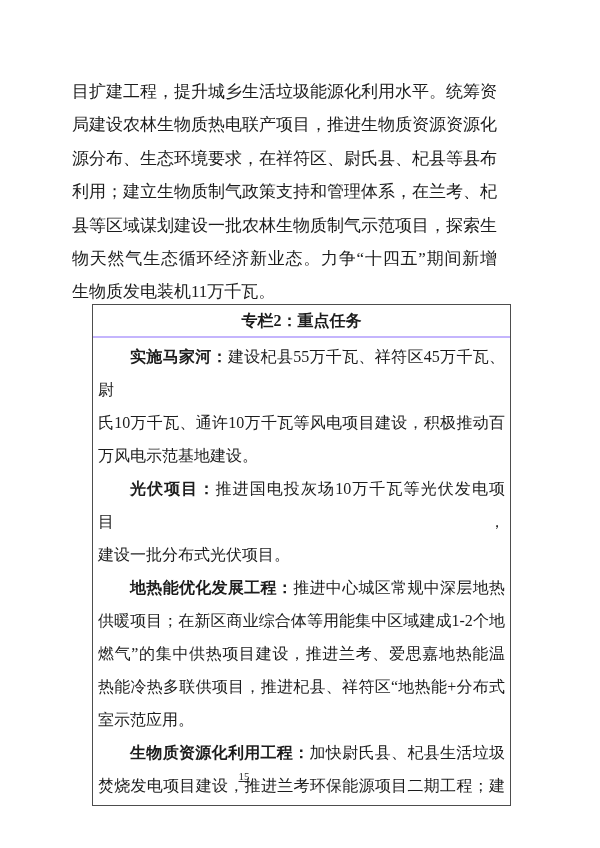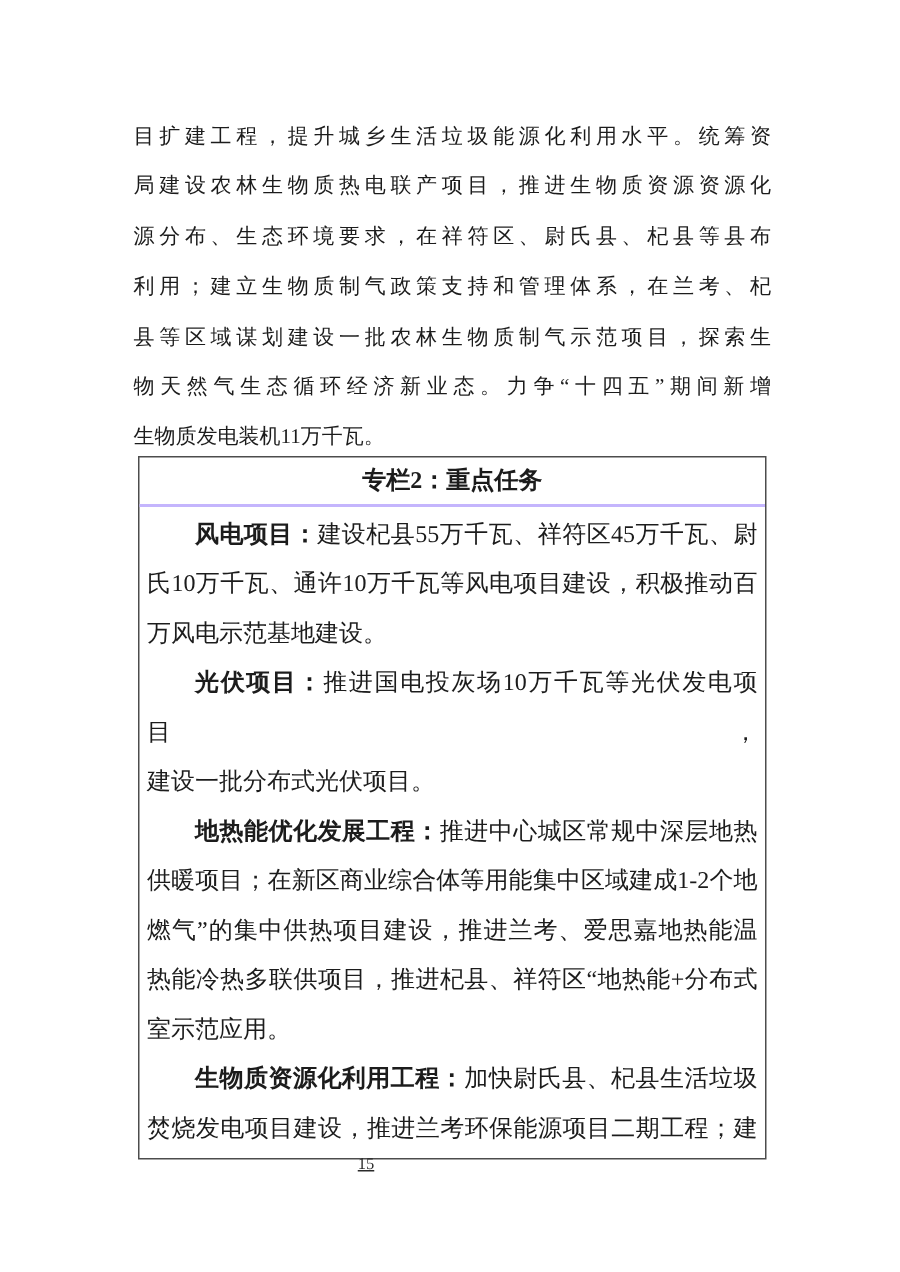--- a/index.html
+++ b/index.html
@@ -7,22 +7,22 @@
     width: 600px; height: 848px;
     background: #ffffff;
     position: relative;
     font-family: "Liberation Serif", "DejaVu Serif", serif;
     color: #1c1c1c;
     overflow: hidden;
   }
   
   .para {
     position: absolute;
-    left: 89px; top: 75px; width: 425px;
-    font-size: 14px; line-height: 33.4px;
+    left: 72px; top: 75px; width: 425px;
+    font-size: 17px; line-height: 33.4px;
   }
   .ln { text-align: justify; text-align-last: justify; }
   .ln.last { text-align: left; text-align-last: left; }
 
   
   .panel {
     position: absolute;
     left: 92px; top: 304px; width: 417px;
     border: 1px solid #4d4d4d;
     background: #ffffff;
@@ -62,21 +62,21 @@
   <div class="ln">源分布、生态环境要求，在祥符区、尉氏县、杞县等县布</div>
   <div class="ln">利用；建立生物质制气政策支持和管理体系，在兰考、杞</div>
   <div class="ln">县等区域谋划建设一批农林生物质制气示范项目，探索生</div>
   <div class="ln">物天然气生态循环经济新业态。力争“十四五”期间新增</div>
   <div class="ln last">生物质发电装机11万千瓦。</div>
 </div>
 
 <div class="panel">
   <div class="panel-title">专栏2：重点任务</div>
   <div class="panel-body">
-    <div class="bline indent"><span class="b">风电项目：</span><span>建设杞县55万千瓦、祥符区45万千瓦、尉</span></div>
+    <div class="bline indent"><span class="b">实施马家河：</span><span>建设杞县55万千瓦、祥符区45万千瓦、尉</span></div>
     <div class="bline"><span>氏10万千瓦、通许10万千瓦等风电项目建设，积极推动百</span></div>
     <div class="bline last"><span>万风电示范基地建设。</span></div>
     <div class="bline indent"><span class="b">光伏项目：</span><span>推进国电投灰场10万千瓦等光伏发电项目，</span></div>
     <div class="bline last"><span>建设一批分布式光伏项目。</span></div>
     <div class="bline indent"><span class="b">地热能优化发展工程：</span><span>推进中心城区常规中深层地热</span></div>
     <div class="bline"><span>供暖项目；在新区商业综合体等用能集中区域建成1-2个地</span></div>
     <div class="bline"><span>燃气”的集中供热项目建设，推进兰考、爱思嘉地热能温</span></div>
     <div class="bline"><span>热能冷热多联供项目，推进杞县、祥符区“地热能+分布式</span></div>
     <div class="bline last"><span>室示范应用。</span></div>
     <div class="bline indent"><span class="b">生物质资源化利用工程：</span><span>加快尉氏县、杞县生活垃圾</span></div>

